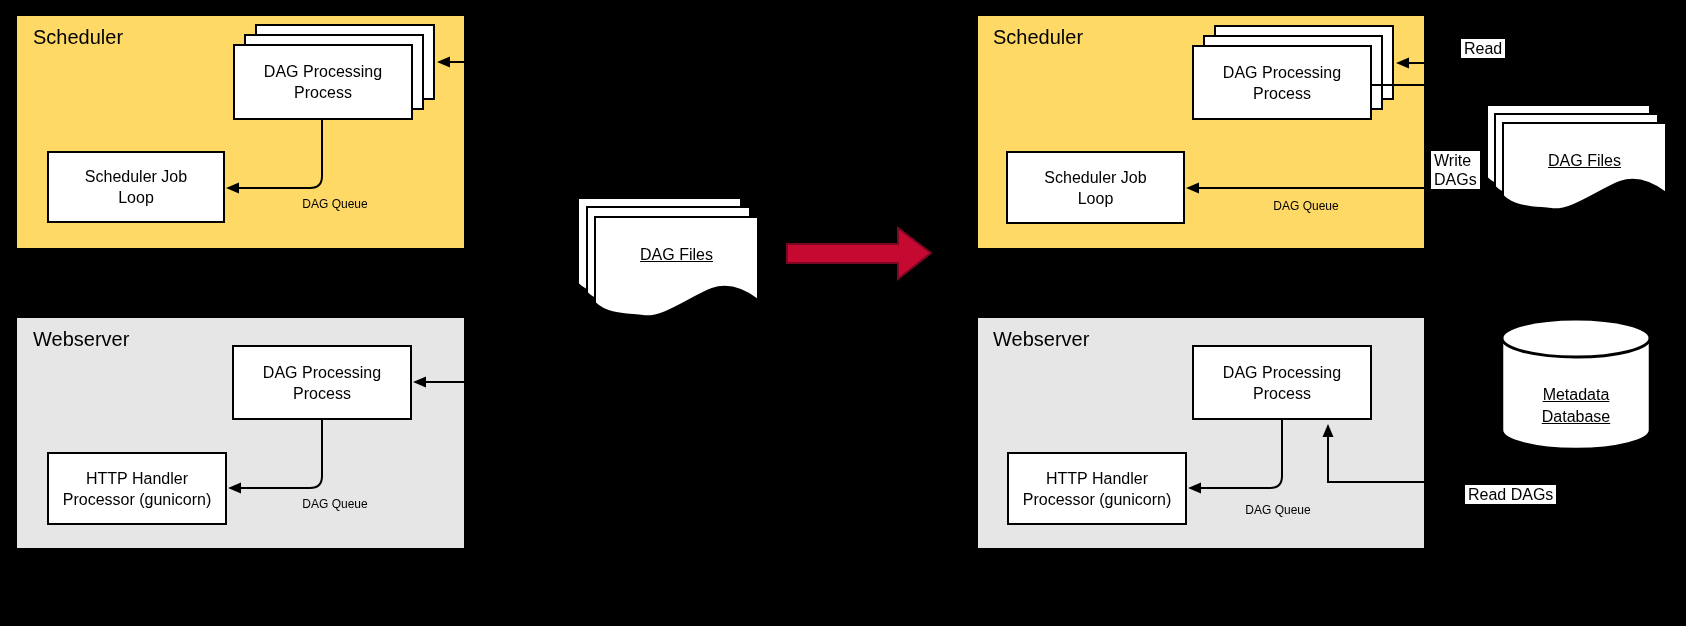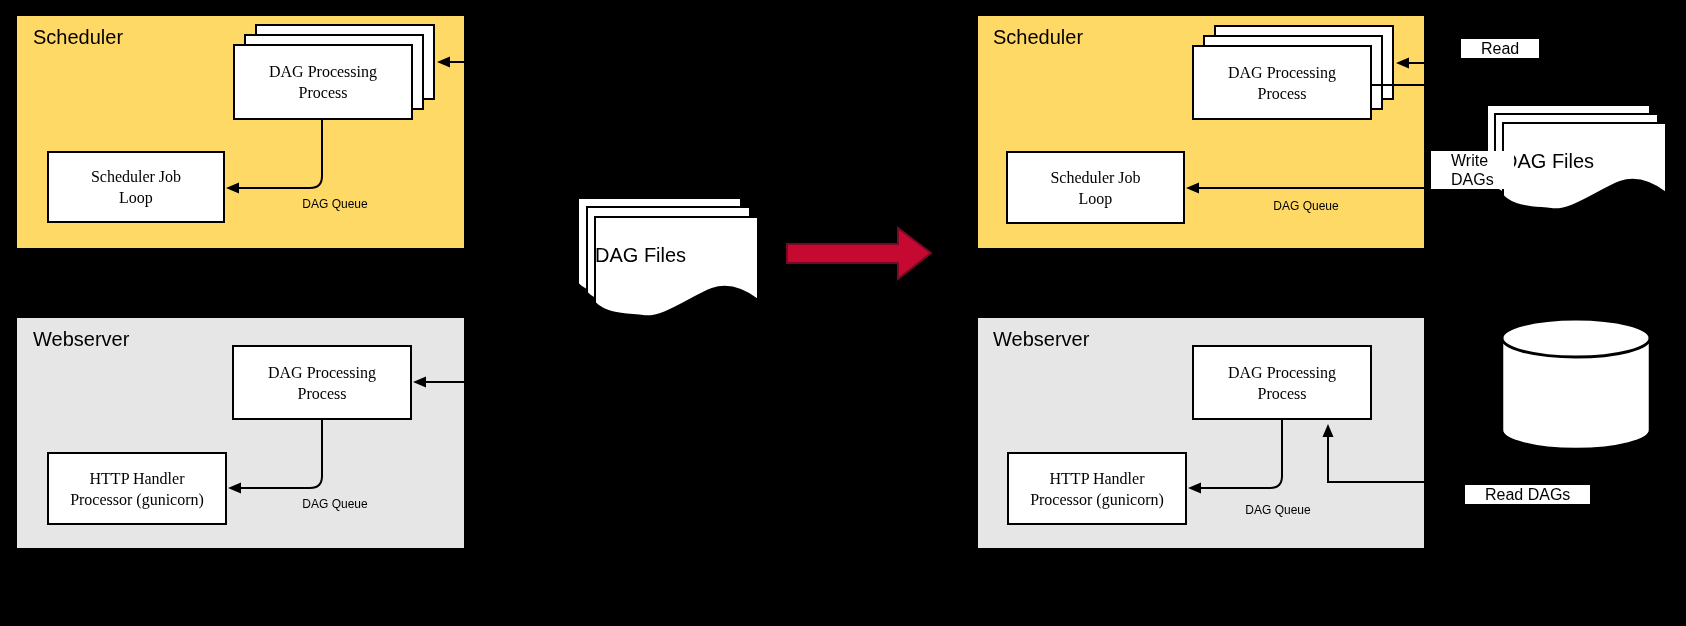--- a/index.html
+++ b/index.html
@@ -16,29 +16,29 @@
   #stage{
     position:relative;width:1686px;height:626px;background:#000;overflow:hidden;
     font-family:"Liberation Sans","DejaVu Sans",sans-serif;color:var(--text);
   }
   .panel{position:absolute;border:2px solid var(--stroke);box-sizing:border-box;}
   .panel.yellow{background:var(--scheduler_fill);}
   .panel.gray{background:var(--webserver_fill);}
   .node{
     position:absolute;background:var(--box_fill);border:2px solid var(--stroke);
     box-sizing:border-box;display:flex;align-items:center;justify-content:center;
-    text-align:center;font-size:16px;line-height:21px;white-space:pre-line;font-family:Liberation Serif, serif;
+    text-align:center;font-size:16px;line-height:21px;white-space:pre-line;
   }
   .paper{position:absolute;background:var(--box_fill);border:2px solid var(--stroke);box-sizing:border-box;}
   .title{position:absolute;font-size:20px;line-height:18px;}
   .flowlbl{position:absolute;font-size:12px;line-height:17px;text-align:center;}
-  .shape-text{position:absolute;font-size:20px;line-height:22px;white-space:pre-line;}
+  .shape-text{position:absolute;font-size:16px;line-height:22px;text-align:center;white-space:pre-line;text-decoration:underline;}
   .tag{
     position:absolute;background:var(--label_bg);font-size:16px;line-height:19px;
-    padding:0 20px;white-space:pre-line;width:fit-content;
+    padding:0 3px;white-space:pre-line;width:fit-content;
   }
   svg{position:absolute;left:0;top:0;pointer-events:none;}
   .conn{stroke:var(--stroke);stroke-width:2;fill:none;}
   .head{fill:var(--stroke);stroke:none;}
   .doc{fill:var(--box_fill);stroke:var(--stroke);stroke-width:2;}
   .cyl{fill:var(--box_fill);stroke:var(--stroke);}
   .redarrow{fill:var(--red_arrow_fill);stroke:var(--red_arrow_stroke);stroke-width:2;}
 </style>
 </head>
 <body>
@@ -146,19 +146,21 @@
   <div class="title" style="left:993px;top:28px;">Scheduler</div>
   <div class="title" style="left:993px;top:330px;">Webserver</div>
 
   <div class="flowlbl" style="left:280px;top:196px;width:110px;">DAG Queue</div>
   <div class="flowlbl" style="left:280px;top:496px;width:110px;">DAG Queue</div>
   <div class="flowlbl" style="left:1251px;top:198px;width:110px;">DAG Queue</div>
   <div class="flowlbl" style="left:1223px;top:502px;width:110px;">DAG Queue</div>
 
   <div class="shape-text" style="left:595px;top:244px;width:163px;">DAG Files</div>
   <div class="shape-text" style="left:1503px;top:150px;width:163px;">DAG Files</div>
+  <div class="shape-text" style="left:1502px;top:384px;width:148px;">Metadata
+Database</div>
 
   <div class="tag" style="left:1461px;top:39px;">Read</div>
   <div class="tag" style="left:1431px;top:114px;margin-top:37px;">Write
 DAGs</div>
   <div class="tag" style="left:1453px;top:485px;margin-left:12px;">Read DAGs</div>
 
 </div>
 
 </body></html>

